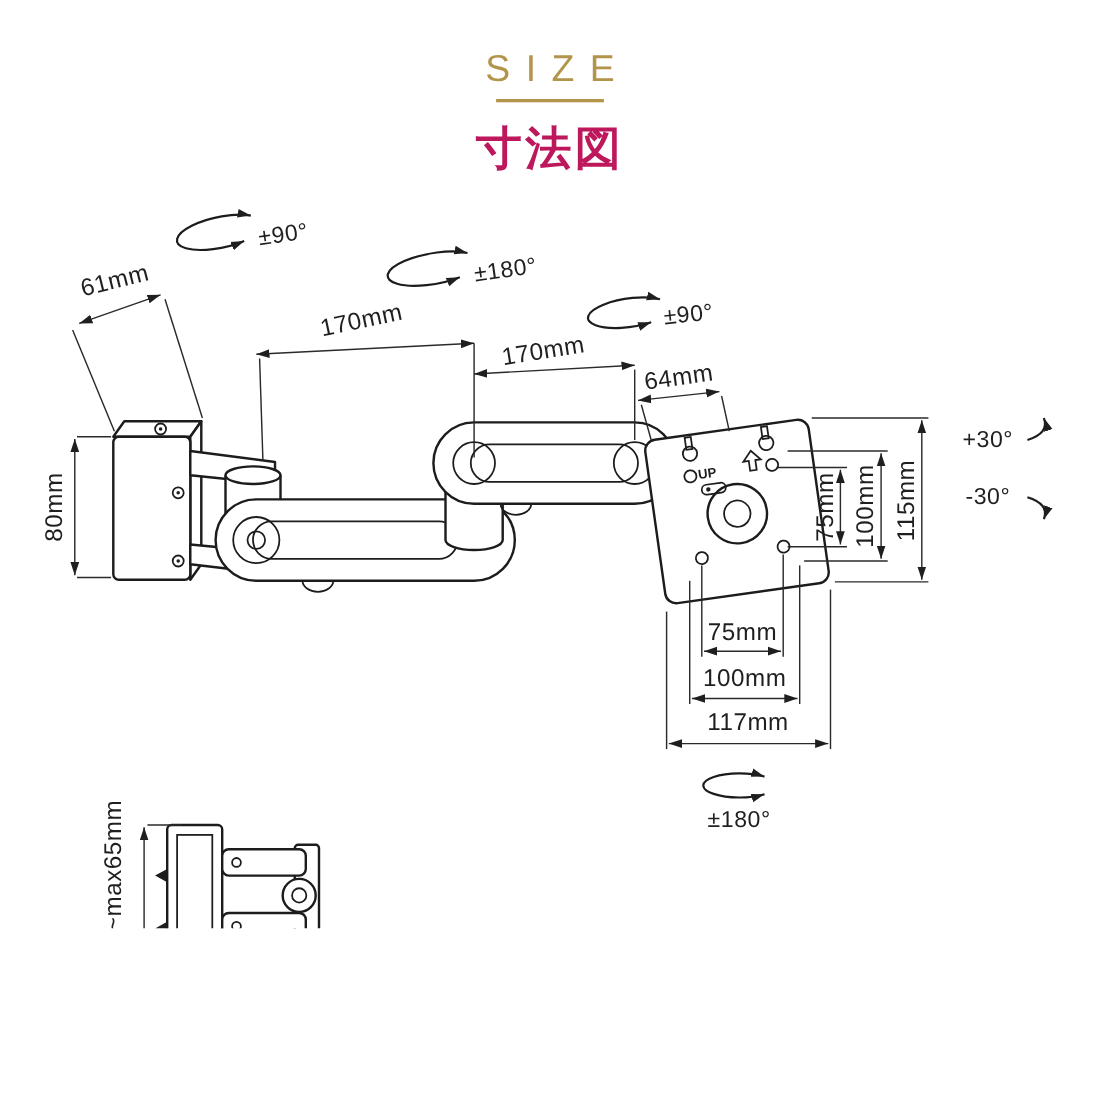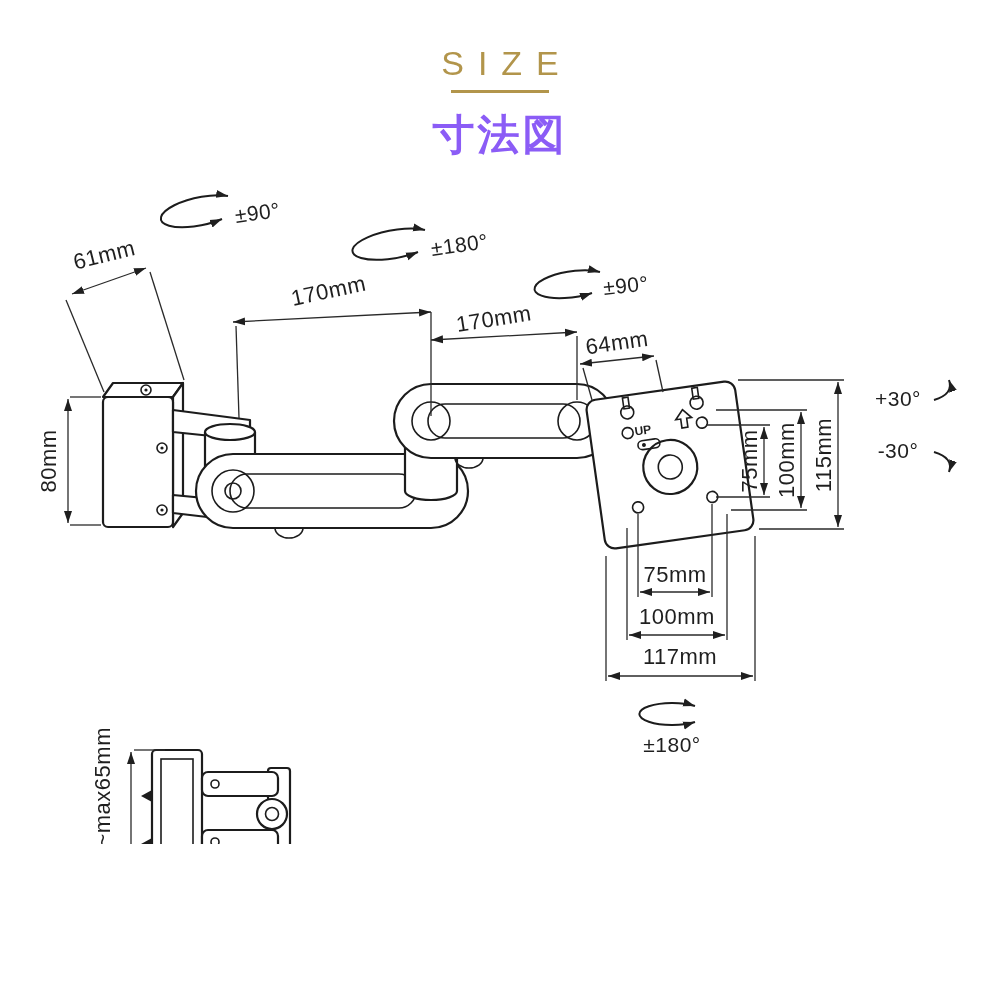--- a/index.html
+++ b/index.html
@@ -2,21 +2,21 @@
 <html><head>
 <meta charset="utf-8">
 <style>
   html,body{margin:0;padding:0;background:#ffffff;}
   .page{position:relative;width:1000px;height:844px;background:#ffffff;overflow:hidden;
         font-family:"Liberation Sans", sans-serif;}
   .header{position:absolute;top:0;left:0;width:1000px;text-align:center;padding-top:44px;}
   .size-title{font-size:34px;letter-spacing:14px;color:#b2954b;font-weight:400;
               padding-left:14px; }
   .gold-rule{width:98px;height:3px;background:#b2954b;margin:7px auto 0 auto;}
-  .subtitle{font-size:42px;font-weight:bold;color:#8b5cf6;margin-top:14px;letter-spacing:3px;}
+  .subtitle{font-size:42px;font-weight:bold;color:#be185d;margin-top:14px;letter-spacing:3px;}
   svg{position:absolute;top:0;left:0;}
   svg text{font-family:"Liberation Sans", sans-serif;fill:#1f1f1f;}
   .dim-label{font-size:22px;letter-spacing:0.5px;}
   .rot-label{font-size:21px;letter-spacing:0.5px;}
   .up-label{font-size:12px;font-weight:bold;}
   .outline{fill:#ffffff;stroke:#1c1c1c;stroke-width:2.2;stroke-linejoin:round;}
   .detail{fill:none;stroke:#1c1c1c;stroke-width:1.6;}
   .dimline{fill:none;stroke:#2a2a2a;stroke-width:1.3;}
   .rotarrow{fill:none;stroke:#1c1c1c;stroke-width:2;}
 </style>

